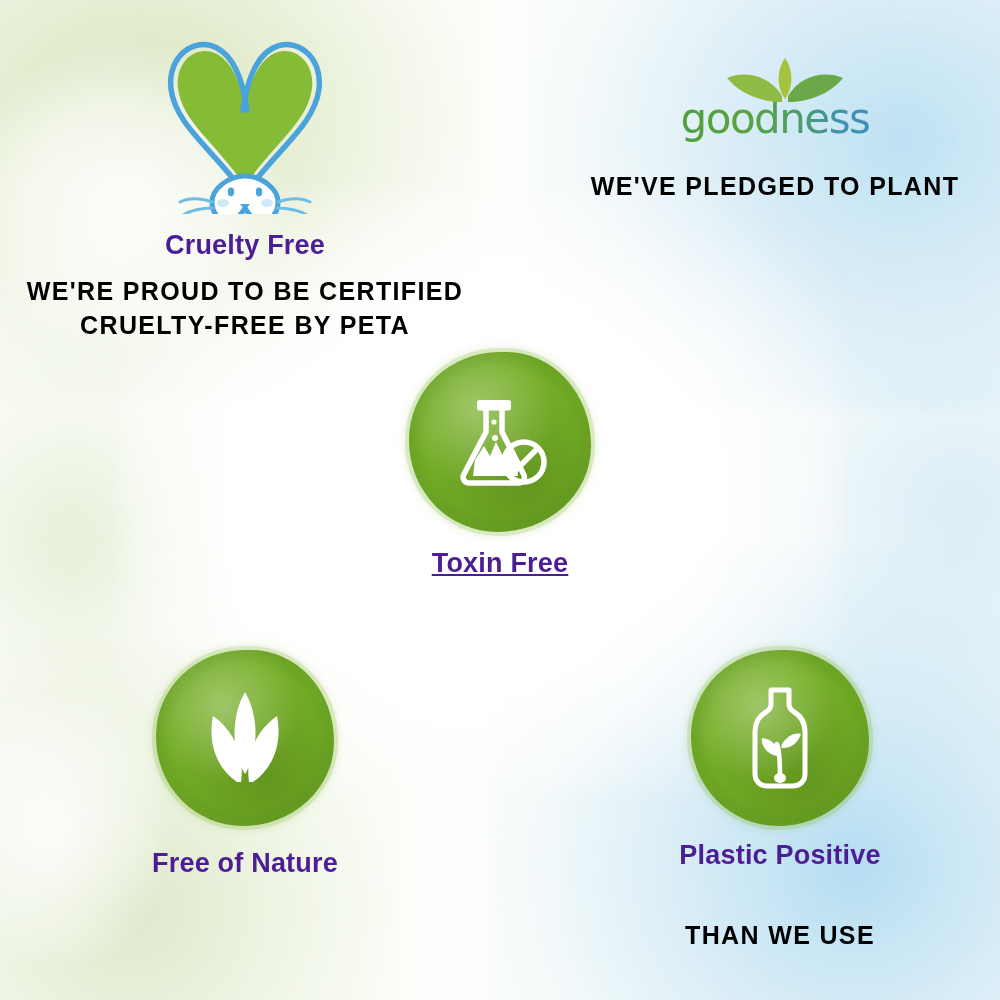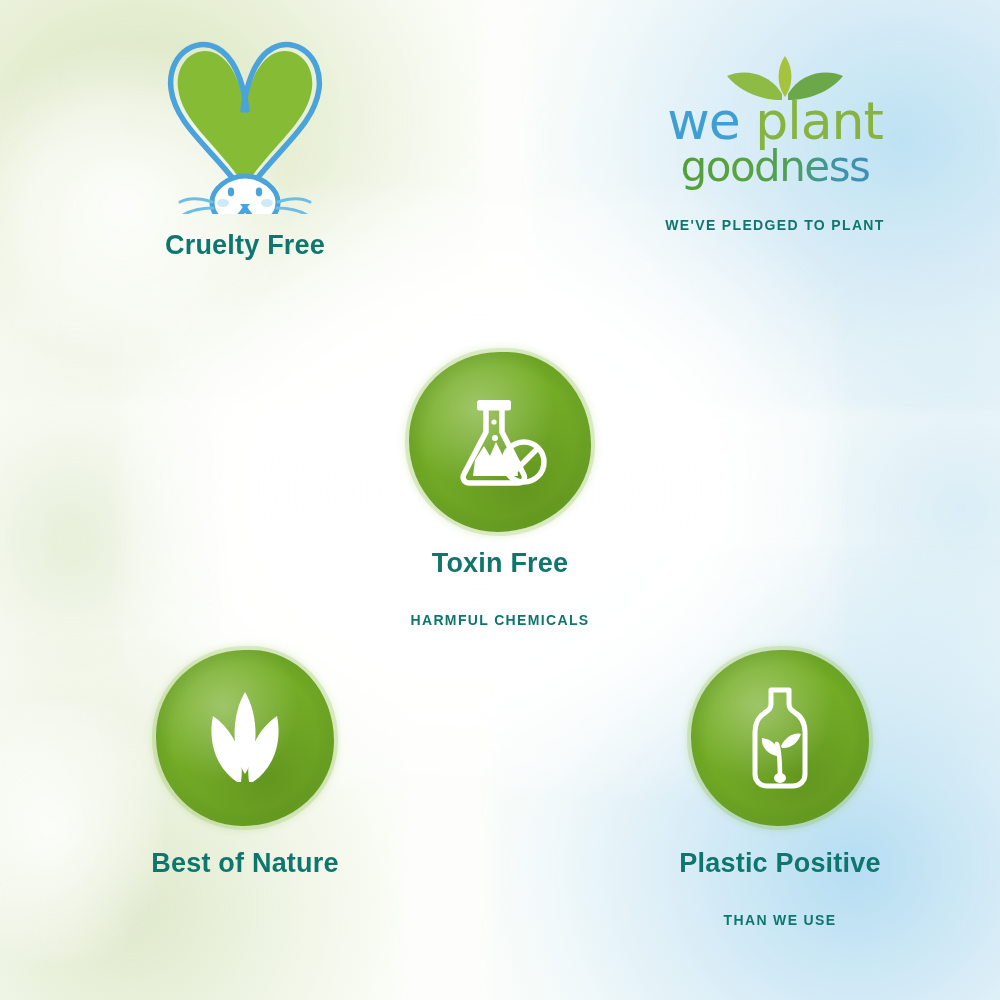--- a/index.html
+++ b/index.html
@@ -118,29 +118,29 @@
   
   .block {
     position: absolute;
     text-align: center;
   }
 
   .title {
     font-size: 27px;
     font-weight: bold;
     letter-spacing: 0.2px;
-    color: #0f766e;
+    color: #4c1d95;
     margin: 0;
     line-height: 1.18;
   }
   .subtitle {
-    font-size: 14px;
+    font-size: 25px;
     font-weight: bold;
     letter-spacing: 1.35px;
-    color: #0f766e;
+    color: #000000;
     margin: 0;
     line-height: 1.38;
     text-transform: uppercase;
   }
   .subtitle .lc { text-transform: none; }
 
   
   .disc {
     position: relative;
     border-radius: 50% 47% 52% 49% / 49% 52% 48% 51%;
@@ -254,35 +254,36 @@
         <path d="M53 182 C 42 182, 30 185, 23 189" fill="none" stroke="#6fbde3" stroke-width="3" stroke-linecap="round"></path>
 
         <path d="M118 176 C 130 172, 142 172, 150 176" fill="none" stroke="#6fbde3" stroke-width="3" stroke-linecap="round"></path>
         <path d="M117 182 C 128 182, 140 185, 147 189" fill="none" stroke="#6fbde3" stroke-width="3" stroke-linecap="round"></path>
 
         <ellipse cx="63" cy="177" rx="6" ry="4" fill="#bfe2f5" opacity="0.75"></ellipse>
         <ellipse cx="107" cy="177" rx="6" ry="4" fill="#bfe2f5" opacity="0.75"></ellipse>
       </svg>
     </div>
     <p class="title gap-title">Cruelty Free</p>
+    <p class="subtitle gap-sub">
+      <span>WE'RE PROUD TO BE CERTIFIED</span><br>
+      <span>CRUELTY-FREE BY PETA</span>
+    </p>
   </div>
 
   <div class="block" id="plant-goodness-block">
     <div class="wpg">
       <svg class="wpg-leaves" width="126" height="62" viewBox="0 0 126 62">
 
         <path d="M60 44 C 40 44, 18 36, 5 20 C 24 12, 48 18, 60 38 Z" fill="#8dbb46"></path>
 
         <path d="M66 44 C 86 44, 108 36, 121 20 C 102 12, 78 18, 66 38 Z" fill="#6aa84a"></path>
 
         <path d="M63 41 C 55 30, 54 13, 63 0 C 72 13, 71 30, 63 41 Z" fill="#a6c33d"></path>
       </svg>
-      <div class="wpg-line wpg-l1">
-        <span class="wpg-we">we</span><span>&nbsp;</span><span class="wpg-plant">plant</span>
-      </div>
       <div class="wpg-line wpg-l2">
         <span class="wpg-goodness">goodness</span>
       </div>
     </div>
     <p class="subtitle gap-sub" style="margin-top:30px;">
       <span>WE'VE PLEDGED TO PLANT</span><br>
     </p>
   </div>
 
   <div class="block" id="toxin-free-block">
@@ -295,58 +296,57 @@
 
         <path d="M27 70 L36 56 L42 66 L48 52 L55 66 L61 58 L68 70 L70 86 L25 86 Z" fill="#ffffff"></path>
 
         <circle cx="46" cy="32" r="2.6" fill="#ffffff"></circle>
         <circle cx="47" cy="48" r="3" fill="#ffffff"></circle>
 
         <circle cx="76" cy="72" r="20" fill="none" stroke="#ffffff" stroke-width="5.5"></circle>
         <line x1="63" y1="85" x2="89" y2="59" stroke="#ffffff" stroke-width="5.5" stroke-linecap="round"></line>
       </svg>
     </div>
-    <p class="title gap-title" style="">Toxin Free</p>
+    <p class="title gap-title" style="text-decoration:underline;">Toxin Free</p>
     <p class="subtitle gap-sub">
       <br>
-      <span>HARMFUL CHEMICALS</span>
     </p>
   </div>
 
   <div class="block" id="best-nature-block">
     <div class="disc" style="width:178px;height:176px;">
       <svg width="100" height="104" viewBox="0 0 100 104">
 
         <path d="M42 96 C 24 84, 12 60, 18 30 C 38 44, 50 68, 46 96 Z" fill="#ffffff"></path>
 
         <path d="M58 96 C 76 84, 88 60, 82 30 C 62 44, 50 68, 54 96 Z" fill="#ffffff"></path>
 
         <path d="M50 88 C 36 66, 36 30, 50 6 C 64 30, 64 66, 50 88 Z" fill="#ffffff"></path>
       </svg>
     </div>
-    <p class="title gap-title" style="margin-top:22px;">Best of Nature</p>
+    <p class="title gap-title" style="margin-top:22px;">Free of Nature</p>
   </div>
 
   <div class="block" id="plastic-block">
     <div class="disc" style="width:178px;height:176px;">
       <svg width="92" height="108" viewBox="0 0 92 108">
 
         <path d="M37 6 L55 6 L55 20 C 55 24, 57 26, 60 28 C 67 32, 71 38, 71 48
                  L71 90 C 71 97, 66 102, 59 102 L33 102 C 26 102, 21 97, 21 90
                  L21 48 C 21 38, 25 32, 32 28 C 35 26, 37 24, 37 20 Z" fill="none" stroke="#ffffff" stroke-width="5" stroke-linejoin="round"></path>
 
         <path d="M46 94 C 46 80, 46 68, 43 60" fill="none" stroke="#ffffff" stroke-width="4.6" stroke-linecap="round"></path>
 
         <ellipse cx="46" cy="94" rx="6" ry="5" fill="#ffffff"></ellipse>
 
         <path d="M43 72 C 33 70, 27 62, 28 54 C 38 55, 44 62, 45 71 Z" fill="#ffffff"></path>
 
         <path d="M47 62 C 52 52, 61 48, 67 50 C 64 59, 56 65, 48 64 Z" fill="#ffffff"></path>
       </svg>
     </div>
-    <p class="title gap-title" style="margin-top:22px;">Plastic Positive</p>
+    <p class="title gap-title" style="margin-top:14px;">Plastic Positive</p>
     <p class="subtitle gap-sub">
       <br>
       <span>THAN WE USE</span>
     </p>
   </div>
 
 </div>
 
 </body></html>

